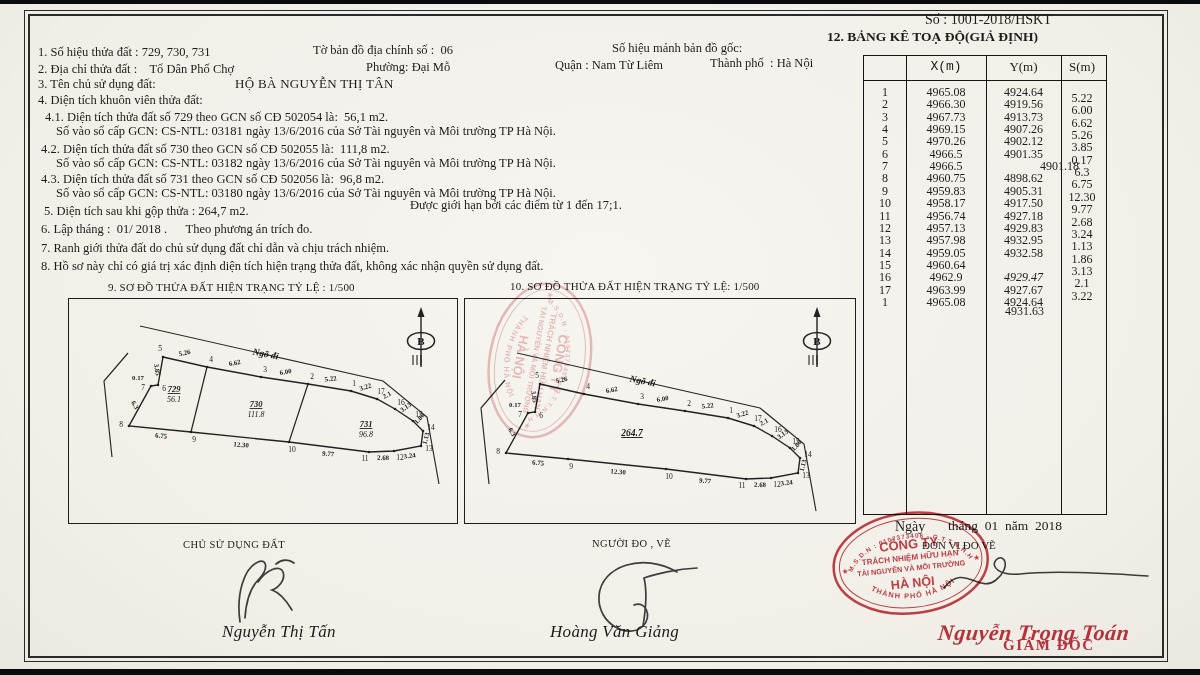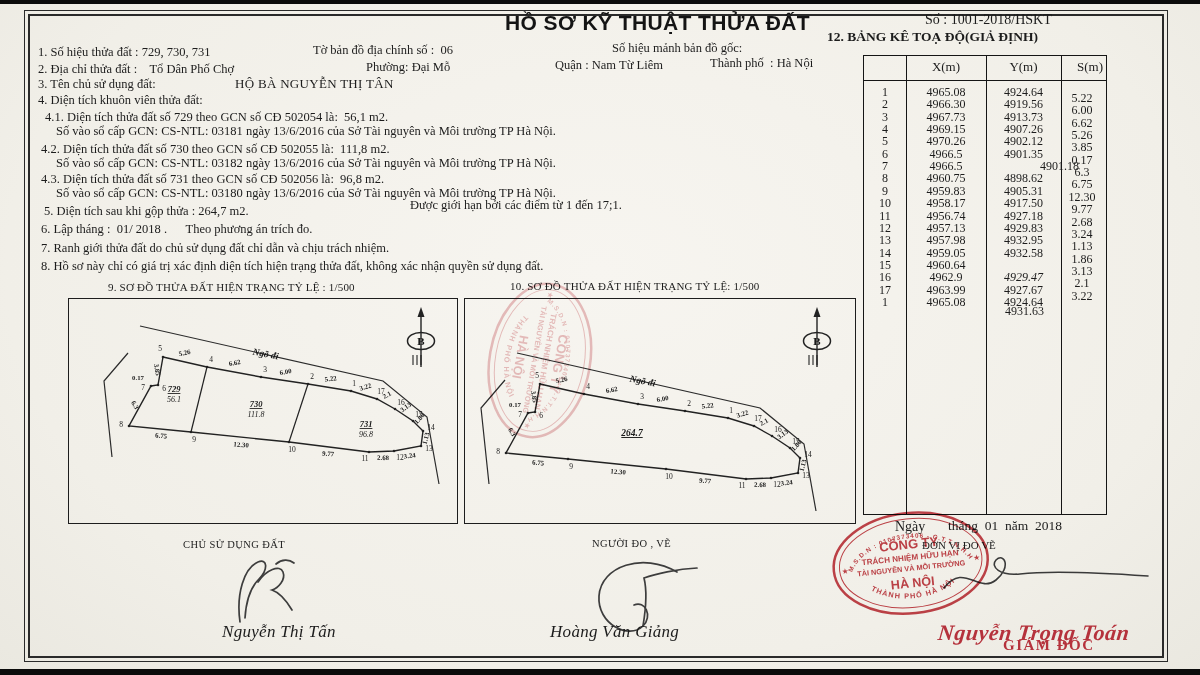--- a/index.html
+++ b/index.html
@@ -33,21 +33,20 @@
 <body>
 
 <div class="page">
   <div class="bar" style="top:0;height:4px"></div>
   <div class="bar" style="bottom:0;height:6px"></div>
 
   <div class="frame-outer">
     <div class="frame-inner"></div>
   </div>
 
-  <div class="title" style="left:505px;top:11px">HỒ SƠ KỸ THUẬT THỬA ĐẤT</div>
   <div class="docno" style="left:925px;top:12px">Số :  1001-2018/HSKT</div>
 
   <div class="t" style="left:38px;top:45px">1. Số hiệu thửa đất : 729, 730, 731</div>
   <div class="t" style="left:313px;top:43px">Tờ bản đồ địa chính số :  06</div>
   <div class="t" style="left:612px;top:41px">Số hiệu mảnh bản đồ gốc:</div>
   <div class="t" style="left:38px;top:62px">2. Địa chỉ thửa đất :    Tổ Dân Phố Chợ</div>
   <div class="t" style="left:366px;top:60px">Phường: Đại Mỗ</div>
   <div class="t" style="left:555px;top:58px">Quận : Nam Từ Liêm</div>
   <div class="t" style="left:710px;top:56px">Thành phố  : Hà Nội</div>
   <div class="t" style="left:38px;top:77px">3. Tên chủ sử dụng đất:</div>
@@ -239,23 +238,23 @@
      <text x="88" y="82" text-anchor="middle" font-family="&quot;Liberation Sans&quot;,sans-serif" font-size="13" font-weight="bold" fill="#c0343c">HÀ NỘI</text>
    </svg></div>
 
   <div class="cap" style="left:827px;top:29px">12. BẢNG KÊ TOẠ ĐỘ(GIẢ ĐỊNH)</div>
   <div class="tbl" id="coord-table" style="left:863px;top:55px;width:242px;height:458px">
       <div class="col" style="left: 0px; width: 42px;"></div>
       <div class="col" style="left: 0px; width: 122px;"></div>
       <div class="col" style="left: 0px; width: 197px;"></div>
       <div class="hdr"></div>
       <div class="hcell" style="left: 0px; width: 42px; top: 3px;"></div>
-      <div class="hcell" style="left: 42px; width: 80px; top: 3px;">X(m)</div>
+      <div class="hcell" style="left: 42px; width: 80px; top: 3px; font-family: Liberation Mono, monospace;">X(m)</div>
       <div class="hcell" style="left: 122px; width: 75px; top: 3px;">Y(m)</div>
-      <div class="hcell" style="left: 197px; width: 42px; top: 3px; text-align: right;">S(m)</div>
+      <div class="hcell" style="left: 197px; width: 42px; top: 3px;">S(m)</div>
       <div class="cell" style="left: 0px; width: 42px; top: 29px;">1</div>
       <div class="cell" style="left: 42px; width: 80px; top: 29px;">4965.08</div>
       <div class="cell" style="left: 122px; width: 75px; top: 29px;">4924.64</div>
       <div class="cell scell" style="left: 197px; width: 42px; top: 29px;">5.22</div>
       <div class="cell" style="left: 0px; width: 42px; top: 41.35px;">2</div>
       <div class="cell" style="left: 42px; width: 80px; top: 41.35px;">4966.30</div>
       <div class="cell" style="left: 122px; width: 75px; top: 41.35px;">4919.56</div>
       <div class="cell scell" style="left: 197px; width: 42px; top: 41.35px;">6.00</div>
       <div class="cell" style="left: 0px; width: 42px; top: 53.7px;">3</div>
       <div class="cell" style="left: 42px; width: 80px; top: 53.7px; text-align: center;">4967.73</div>

